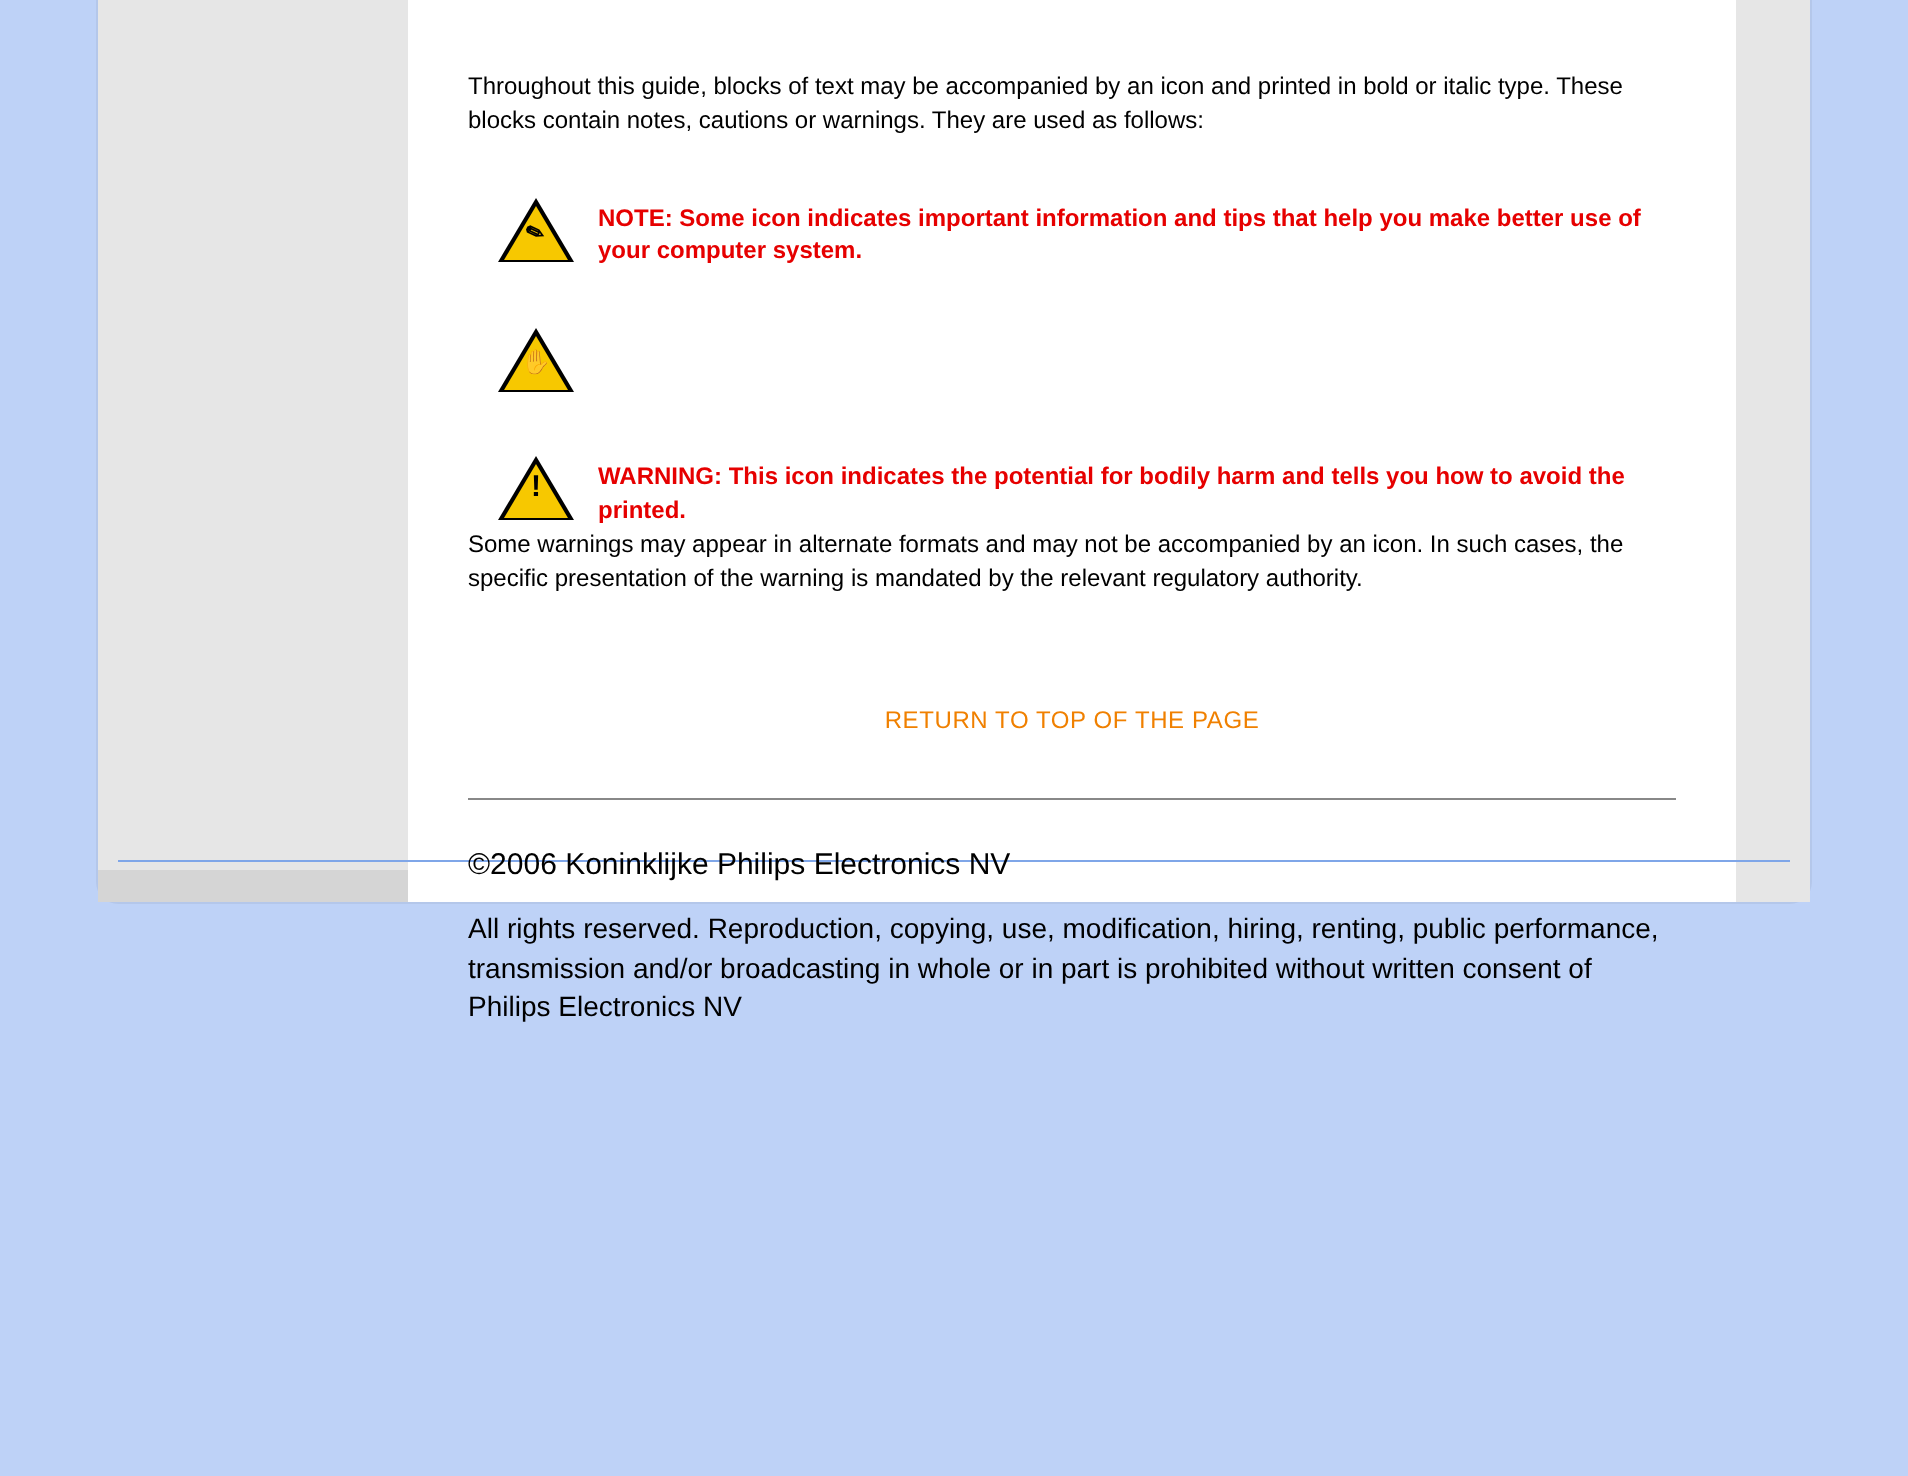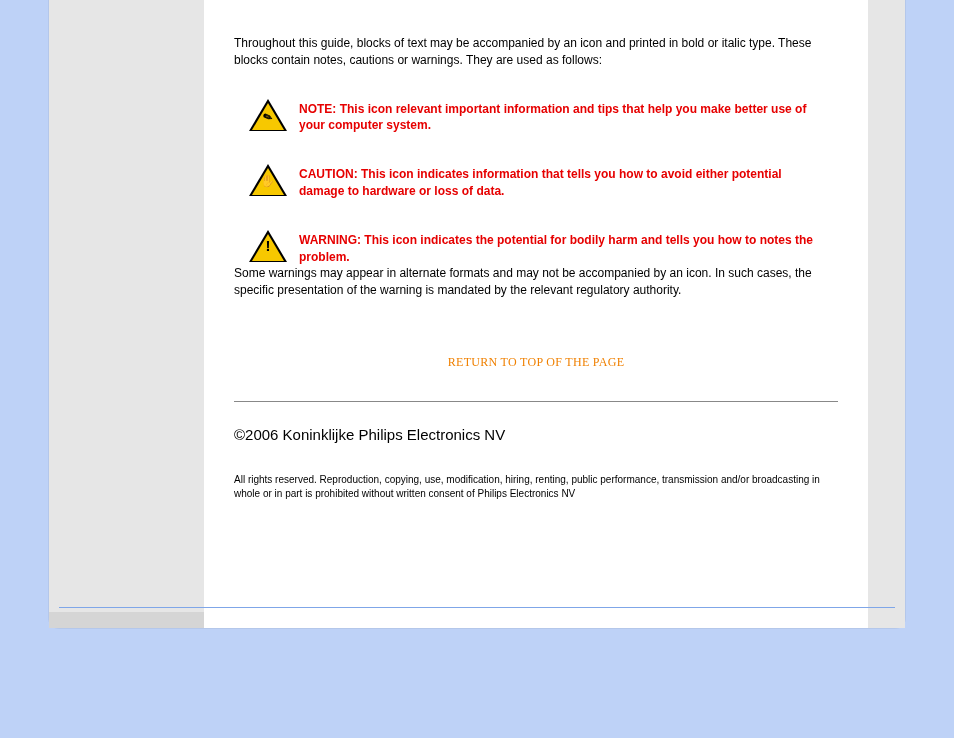--- a/index.html
+++ b/index.html
@@ -14,21 +14,21 @@
     .outer-bg {
       position: absolute;
       left: 0; top: 0; right: 0; bottom: 0;
       background: #bed2f7;
     }
     .page-frame {
       position: absolute;
       left: 49px;
       top: 0;
       width: 856px;
-      height: 628px;
+      height: 451px;
       background: #fff;
       border-radius: 0 0 10px 10px;
       box-shadow: 0 0 0 1px rgba(0,0,0,0.05);
     }
     .left-col {
       position: absolute;
       left: 0; top: 0; bottom: 0;
       width: 155px;
       background: #e6e6e6;
     }
@@ -99,41 +99,40 @@
       color: #e60000;
       font-weight: bold;
       font-size: 12px;
       padding-top: 2px;
       padding-right: 10px;
     }
     .outro-text { }
     .return-link {
       text-align: center;
       margin-top: 55px;
-      font-family: Liberation Serif, serif;
     }
     .return-link a {
       color: #f08000;
       font-size: 12px;
       text-decoration: none;
       letter-spacing: 0.3px;
     }
     .divider {
       margin-top: 30px;
       border: 0;
       border-top: 1px solid #888;
     }
     .copyright {
       margin-top: 22px;
       font-size: 15px;
       color: #000;
     }
     .rights {
-      margin-top: 28px;
-      font-size: 10px;
+      margin-top: 12px;
+      font-size: 14px;
       color: #000;
       line-height: 1.4;
     }
     .hand-glyph { font-size: 12px; top: 11px; }
     .pen-glyph { font-size: 11px; top: 13px; transform: rotate(-20deg); }
   </style>
 </head>
 <body>
 
 <div class="outer-bg"></div>
@@ -150,43 +149,42 @@
     <p class="intro-text">Throughout this guide, blocks of text may be accompanied by an icon and printed in bold or italic type. These blocks contain notes, cautions or warnings. They are used as follows:</p>
 
     <div class="icon-block">
       <div class="icon-cell">
         <div class="warn-icon">
           <div class="warn-triangle-border"></div>
           <div class="warn-triangle-inner"></div>
           <div class="warn-glyph pen-glyph">✎</div>
         </div>
       </div>
-      <div class="icon-text">NOTE: This icon relevant important information and tips that help you make better use of your computer system.</div>
+      <div class="icon-text">NOTE: Some icon indicates important information and tips that help you make better use of your computer system.</div>
     </div>
 
     <div class="icon-block">
       <div class="icon-cell">
         <div class="warn-icon">
           <div class="warn-triangle-border"></div>
           <div class="warn-triangle-inner"></div>
           <div class="warn-glyph hand-glyph">✋</div>
         </div>
       </div>
-      <div class="icon-text">CAUTION: This icon indicates information that tells you how to avoid either potential damage to hardware or loss of data.</div>
     </div>
 
     <div class="icon-block">
       <div class="icon-cell">
         <div class="warn-icon">
           <div class="warn-triangle-border"></div>
           <div class="warn-triangle-inner"></div>
           <div class="warn-glyph">!</div>
         </div>
       </div>
-      <div class="icon-text">WARNING: This icon indicates the potential for bodily harm and tells you how to notes the problem.</div>
+      <div class="icon-text">WARNING: This icon indicates the potential for bodily harm and tells you how to avoid the printed.</div>
     </div>
 
     <p class="outro-text">Some warnings may appear in alternate formats and may not be accompanied by an icon. In such cases, the specific presentation of the warning is mandated by the relevant regulatory authority.</p>
 
     <div class="return-link">
       <a href="#">RETURN TO TOP OF THE PAGE</a>
     </div>
 
     <hr class="divider">
 

